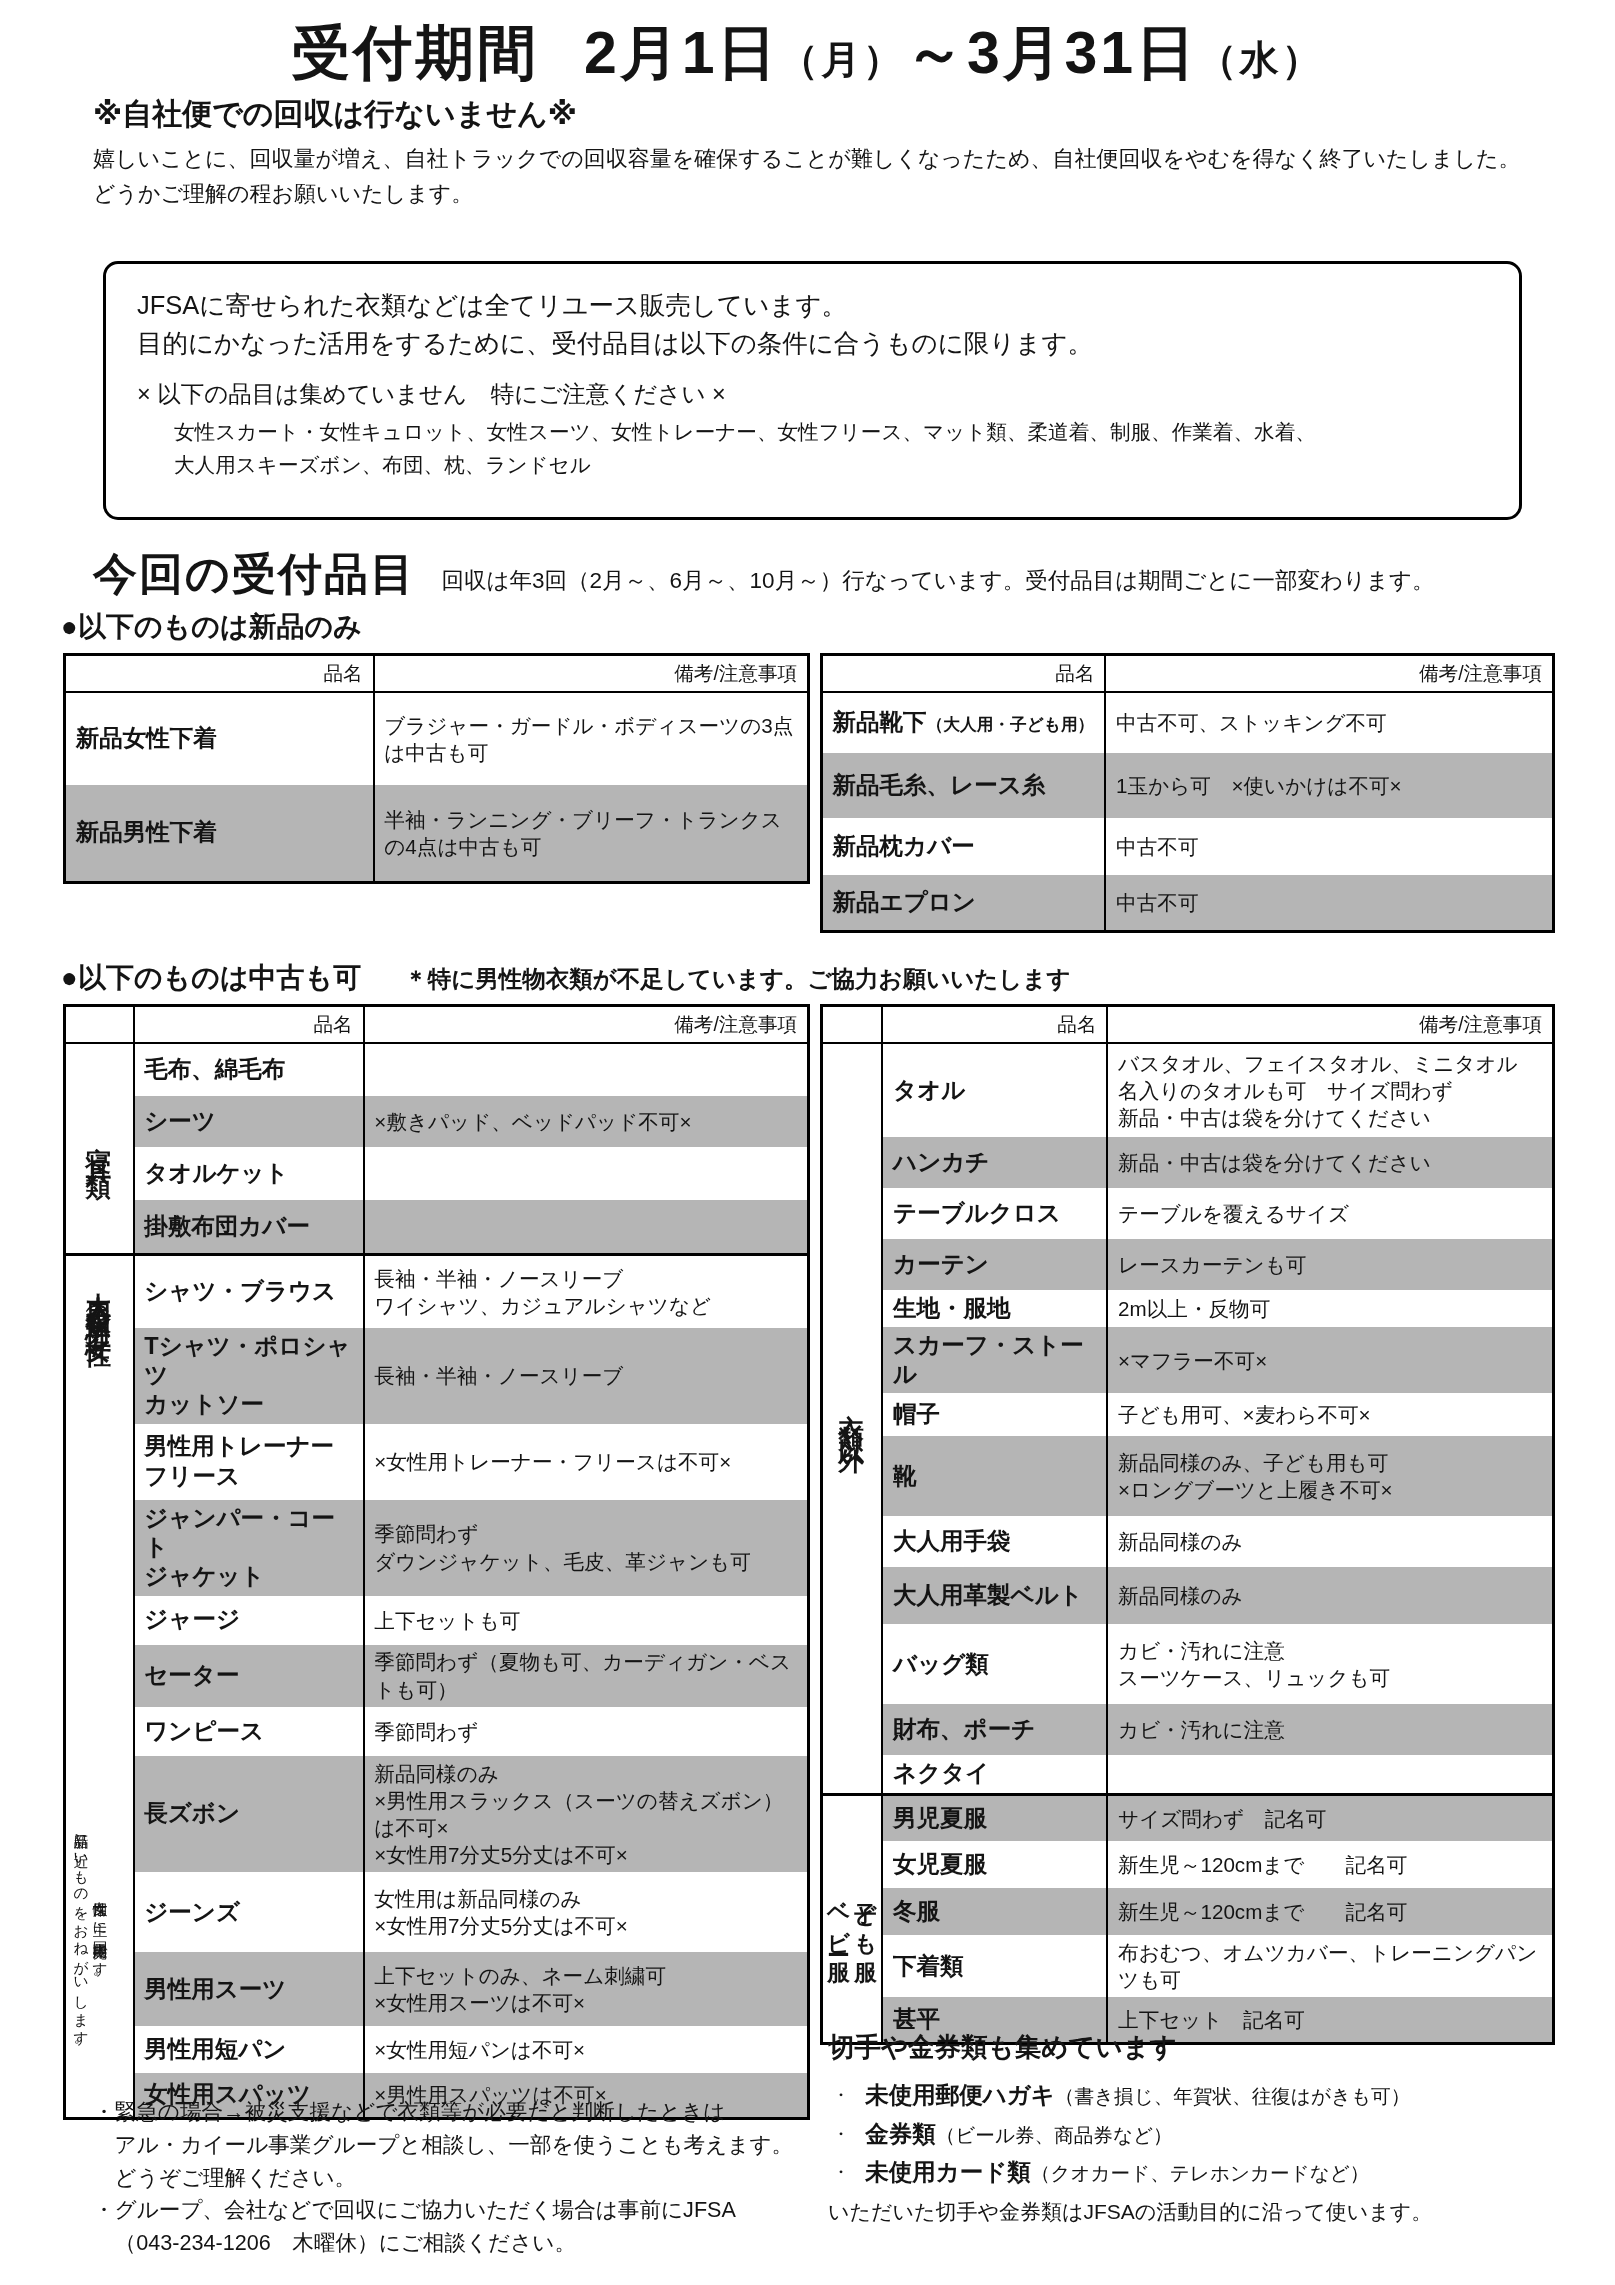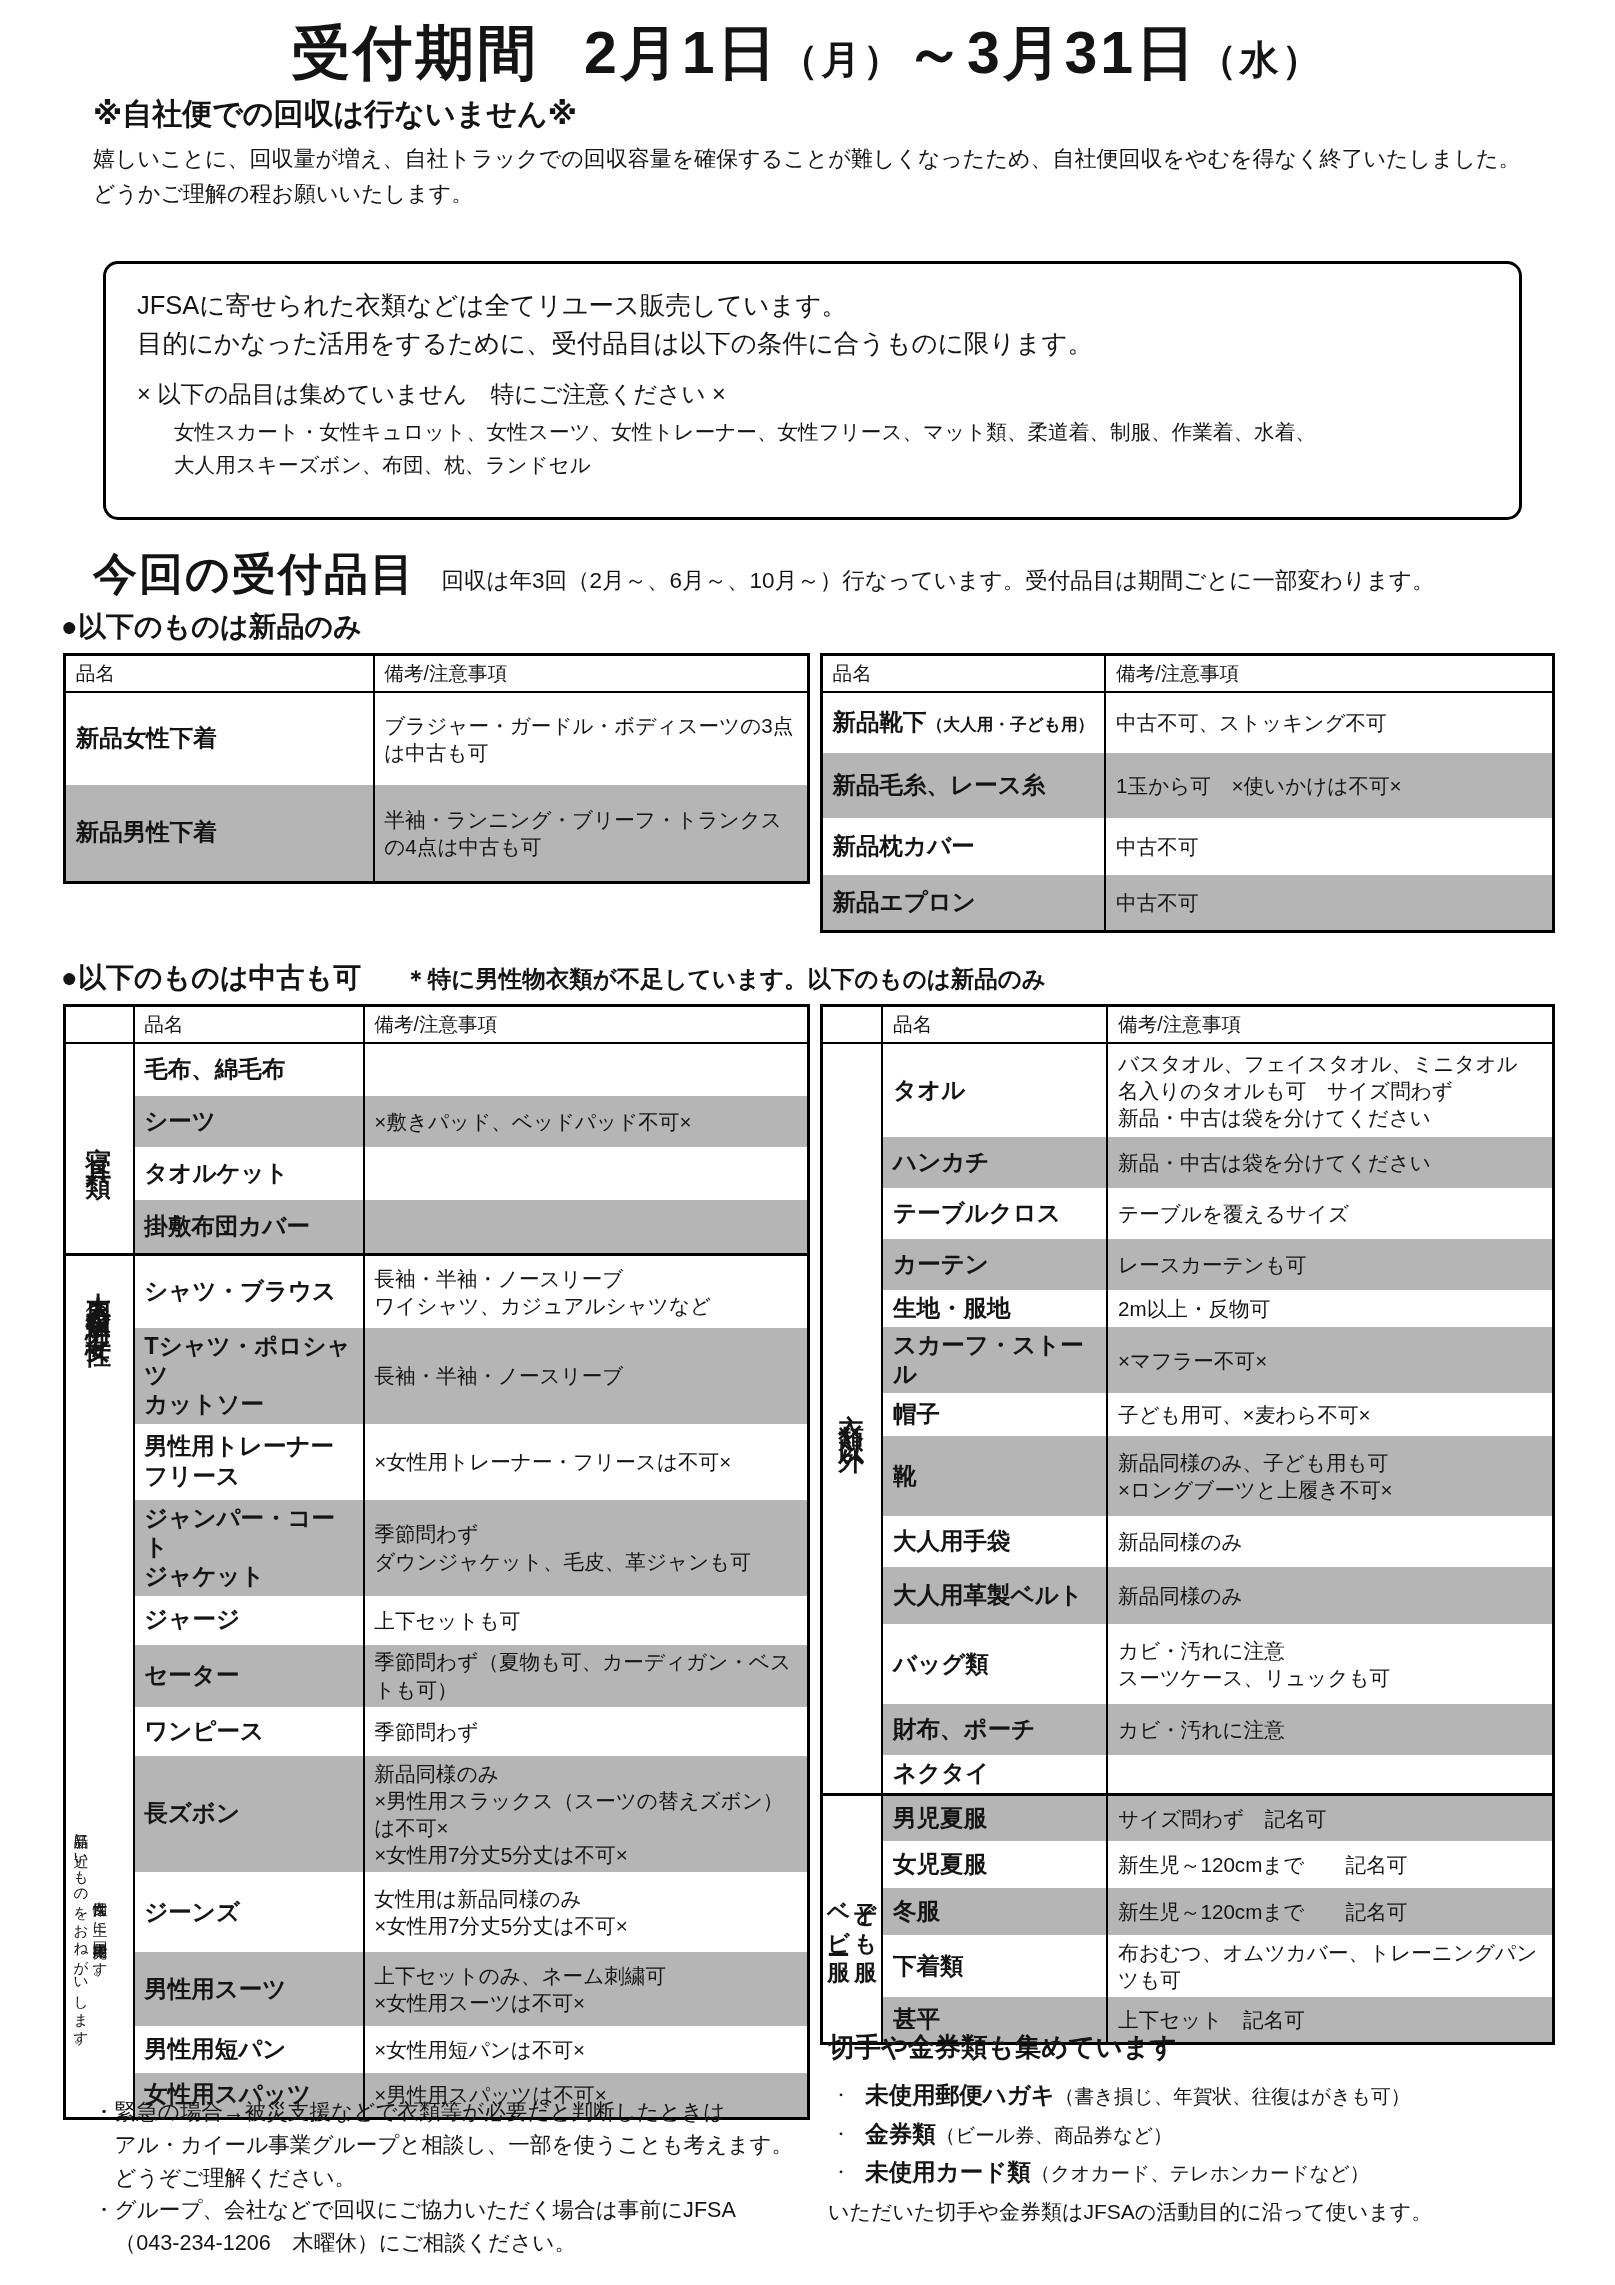--- a/index.html
+++ b/index.html
@@ -36,21 +36,21 @@
   .newonly-h { left:61px; top:608px; }
   .used-h { left:61px; top:959px; display:flex; align-items:baseline; }
   .used-h .note { font-size:23.5px; font-weight:bold; margin-left:43px; }
 
   .tables { display:flex; align-items:flex-start; }
   .newonly-tables { left:63px; top:653px; gap:9.8px; }
   .used-tables { left:63px; top:1004px; gap:9.8px; }
 
   table.jt { border-collapse:collapse; border:3.9px solid #000; table-layout:fixed; background:#fff; }
   .jt th, .jt td { vertical-align:middle; padding:3.9px 9.8px; white-space:pre-line; overflow:hidden; }
-  .jt th { font-weight:normal; font-size:19.6px; text-align:left; border-bottom:2.9px solid #000; height:33px; }
+  .jt th { font-weight:normal; font-size:19.6px; text-align:right; border-bottom:2.9px solid #000; height:33px; }
   .c-group, .c-name { border-right:2px solid #000; }
   td.c-name { font-weight:bold; font-size:23.5px; line-height:1.25; }
   td.c-remark { font-size:20.6px; line-height:1.32; }
   tr.g td.c-name, tr.g td.c-remark { background:#b5b5b5; }
   tr.gs td { border-top:3.9px solid #000; }
   .name-note { font-size:16.7px; font-weight:bold; }
 
   td.glabel { padding:0; text-align:center; vertical-align:middle; background:#fff; }
   .vtext { display:inline-block; writing-mode:vertical-rl; text-orientation:mixed;
            font-weight:bold; white-space:pre-line; }
@@ -146,21 +146,21 @@
     <tr class="g" style="height:57px">
       <td class="c-name">新品エプロン</td>
       <td class="c-remark">中古不可</td>
     </tr>
   </tbody>
     </table>
 </div>
 
 <div class="abs used-h">
   <span class="blk-h">●以下のものは中古も可</span>
-  <span class="note">＊特に男性物衣類が不足しています。以下のものは新品のみ</span>
+  <span class="note">＊特に男性物衣類が不足しています。ご協力お願いいたします</span>
 </div>
 
 <div class="abs tables used-tables">
 
   <table class="jt" style="width:747px">
     <colgroup>
         <col style="width:69px">
         <col style="width:230px">
         <col>
       </colgroup>

